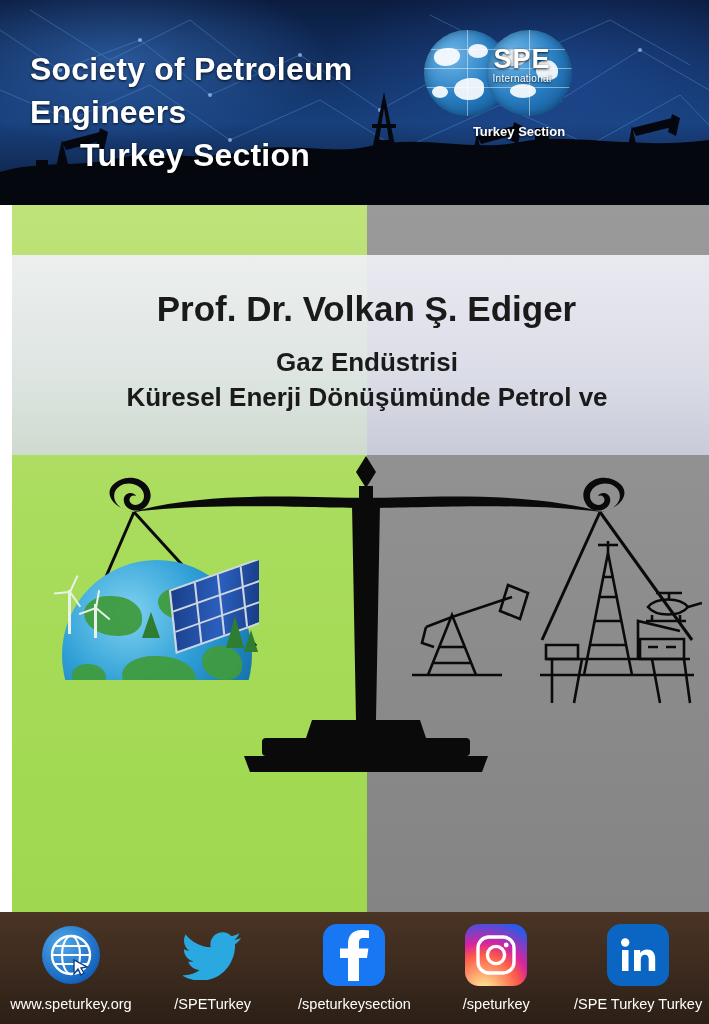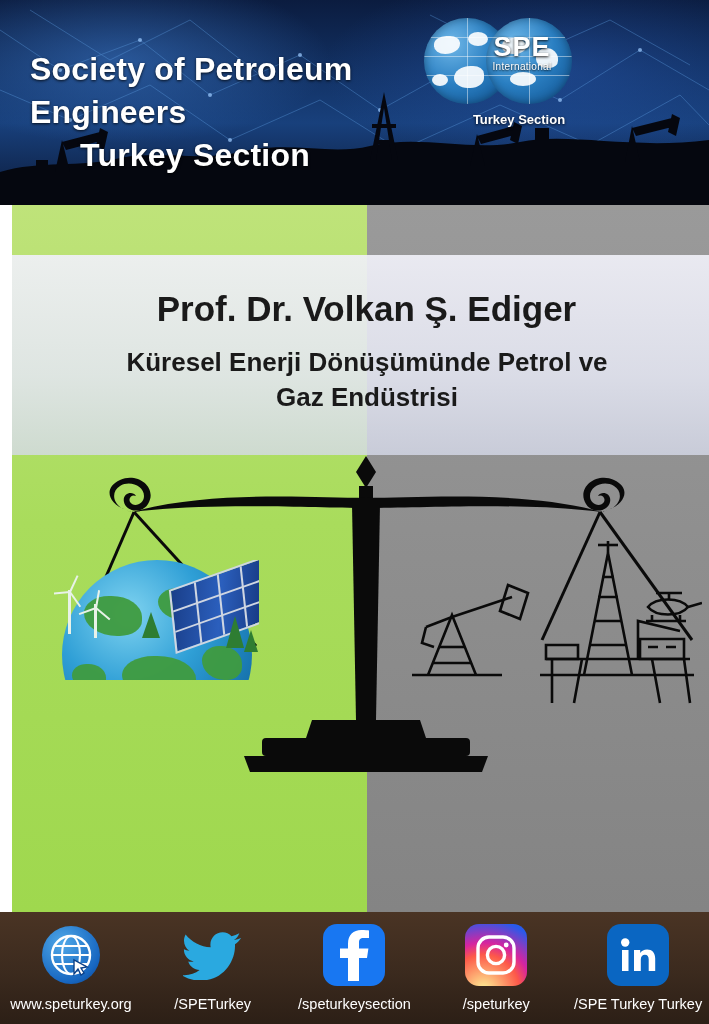--- a/index.html
+++ b/index.html
@@ -48,21 +48,21 @@
   }
   .hdr-title .line2 {
     display: block;
     text-align: center;
     width: 330px;
   }
   
   .spe-logo {
     position: absolute;
     left: 424px;
-    top: 12px;
+    top: 24px;
     width: 180px;
     height: 120px;
   }
   .spe-globe {
     position: absolute;
     top: 6px;
     width: 86px;
     height: 86px;
     border-radius: 50%;
     background:
@@ -446,22 +446,22 @@
     </div>
   </div>
 
   <div class="main">
     <div class="main-left"></div>
     <div class="main-right"></div>
 
     <div class="title-plaque"></div>
     <div class="speaker-name">Prof. Dr. Volkan Ş. Ediger</div>
     <div class="talk-title">
+      <div>Gaz Endüstrisi</div>
       <div>Küresel Enerji Dönüşümünde Petrol ve</div>
-      <div>Gaz Endüstrisi</div>
     </div>
 
     <svg class="scale" viewBox="0 0 709 340">
       <g fill="#0a0a0a">
 
         <path d="M354 6 L364 22 L354 38 L344 22 Z"></path>
         <rect x="347" y="36" width="14" height="14"></rect>
 
         <path d="M120 62 C 200 40, 300 48, 354 48 C 408 48, 510 40, 590 62
                  C 510 52, 408 58, 354 58 C 300 58, 200 52, 120 62 Z"></path>

